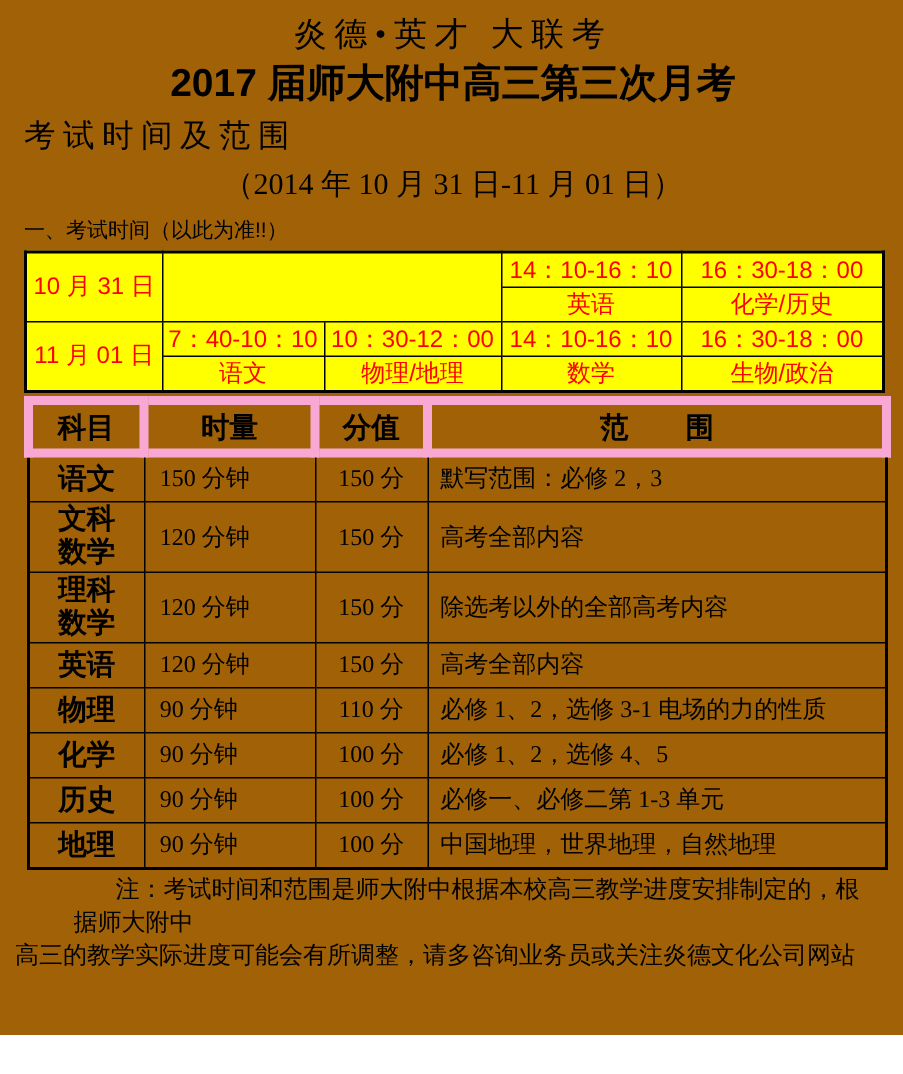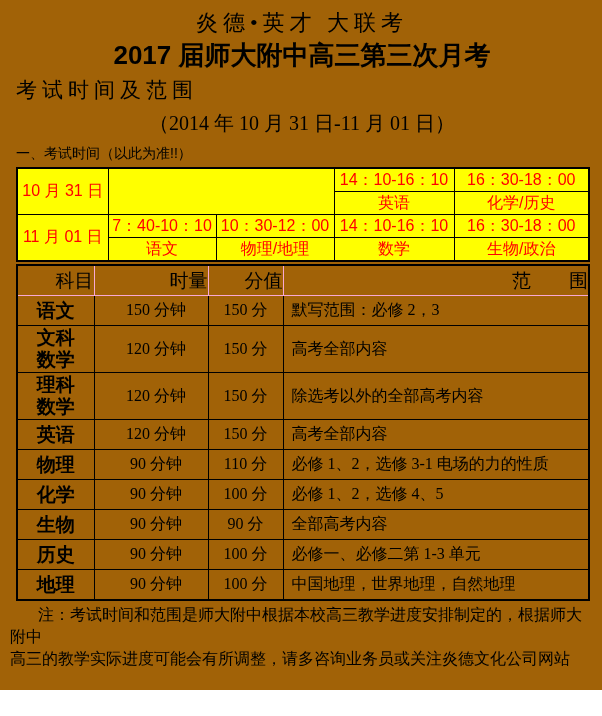--- a/index.html
+++ b/index.html
@@ -74,62 +74,61 @@
     overflow: hidden;
     white-space: nowrap;
   }
   
   .range-table {
     border: 2px solid #000;
     font-size: 16px;
     margin-top: 2px;
   }
   .range-table th {
-    border: 1px solid #f9a8d4;
+    border: 6px solid #f9a8d4;
     font-size: 19px;
-    font-weight: normal;
+    font-weight: bold;
     height: 29px;
     padding: 0;
-    text-align: right;
+    text-align: center;
     white-space: pre;
   }
   .range-table td {
     border: 1px solid #000;
     height: 27px;
     padding: 1px 0;
     overflow: hidden;
   }
   .range-table td.subj {
     font-size: 19px;
     font-weight: bold;
     text-align: center;
     white-space: pre-line;
     line-height: 22px;
   }
   .range-table td.dur {
     font-family: "Liberation Serif", serif;
     padding-left: 10px;
-    text-align: center;
   }
   .range-table td.score {
     font-family: "Liberation Serif", serif;
     text-align: center;
   }
   .range-table td.range {
     font-family: "Liberation Serif", serif;
     padding-left: 8px;
     white-space: nowrap;
   }
   
   .note {
     margin: 3px 0 0 -6px;
     font-size: 16px;
     line-height: 22px;
   }
-  .note-line-1 { text-indent: 28px; }
+  .note-line-1 { text-indent: 28px; margin-left: 39px; }
 </style>
 </head>
 <body>
 
 <div class="page">
 
   <div class="title-1">炎德•英才 大联考</div>
   <div class="title-2">2017 届师大附中高三第三次月考</div>
   <div class="title-3">考试时间及范围</div>
   <div class="title-4">（2014 年 10 月 31 日-11 月 01 日）</div>
@@ -218,26 +217,20 @@
         <td class="score">110 分</td>
         <td class="range">必修 1、2，选修 3-1 电场的力的性质</td>
       </tr>
       <tr>
         <td class="subj">化学</td>
         <td class="dur">90 分钟</td>
         <td class="score">100 分</td>
         <td class="range">必修 1、2，选修 4、5</td>
       </tr>
       <tr>
-        <td class="subj">生物</td>
-        <td class="dur">90 分钟</td>
-        <td class="score">90 分</td>
-        <td class="range">全部高考内容</td>
-      </tr>
-      <tr>
         <td class="subj">历史</td>
         <td class="dur">90 分钟</td>
         <td class="score">100 分</td>
         <td class="range">必修一、必修二第 1-3 单元</td>
       </tr>
       <tr>
         <td class="subj">地理</td>
         <td class="dur">90 分钟</td>
         <td class="score">100 分</td>
         <td class="range">中国地理，世界地理，自然地理</td>

